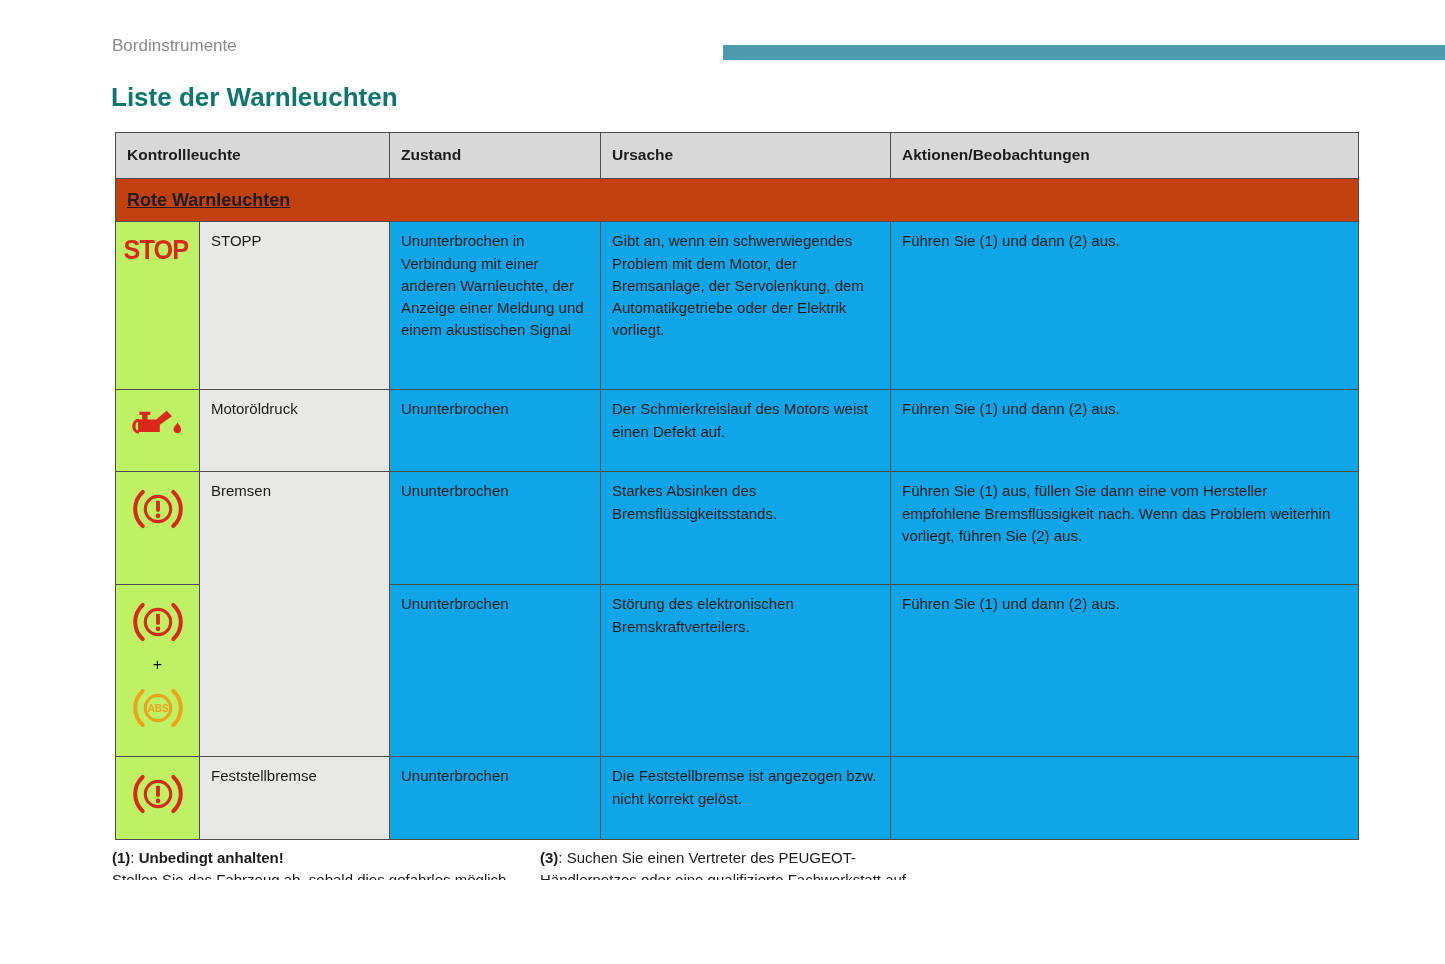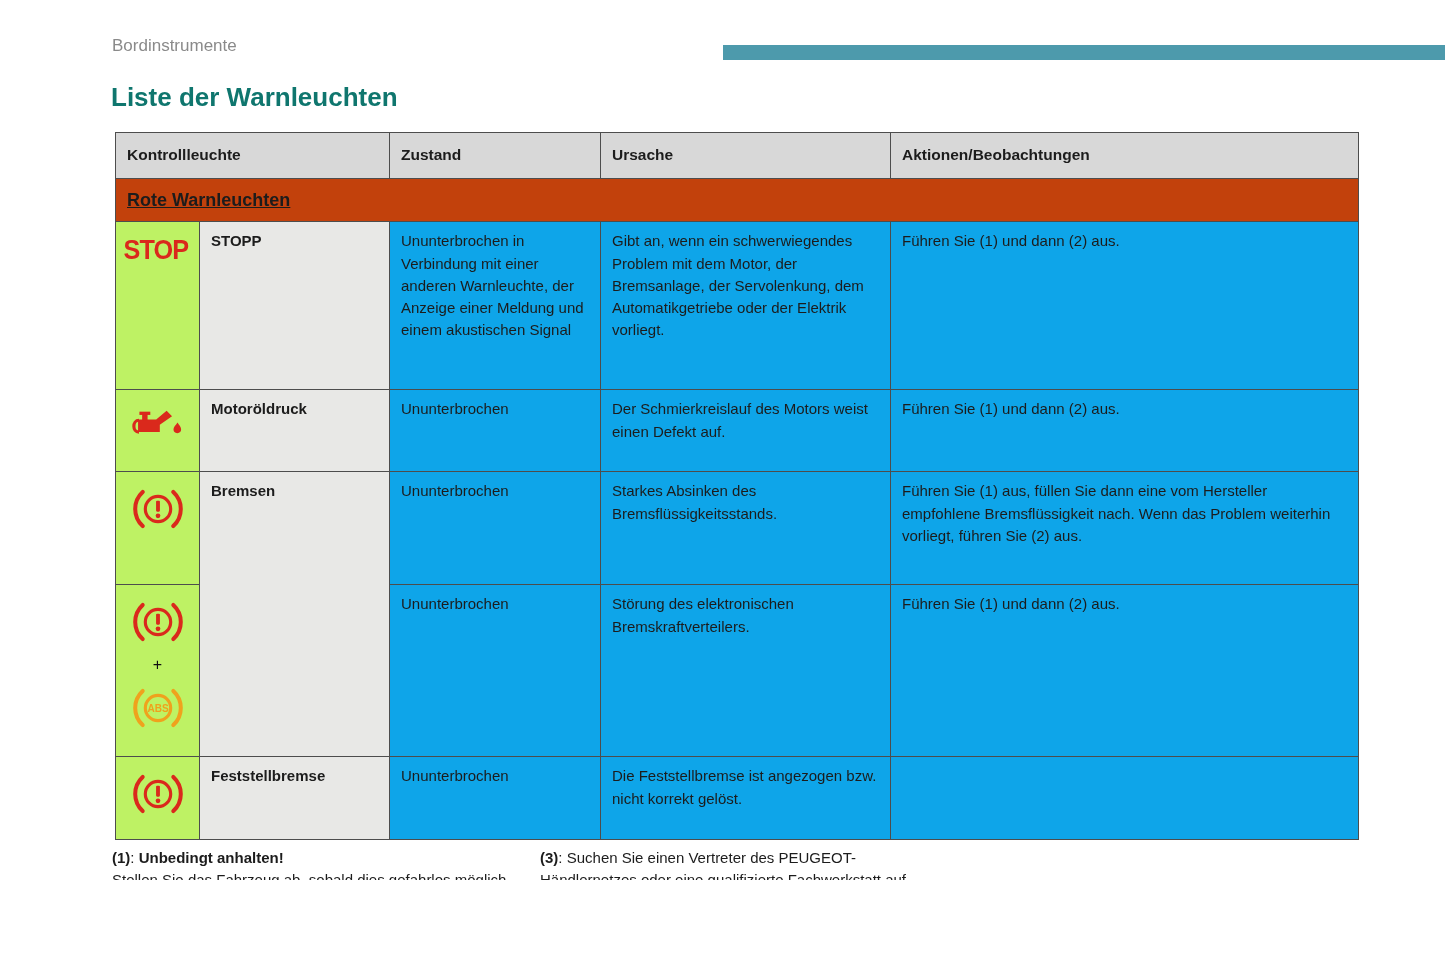--- a/index.html
+++ b/index.html
@@ -18,21 +18,21 @@
   .warning-table th,.warning-table td{
     border:1px solid #4d4d4d;vertical-align:top;
     padding:8px 11px;font-size:15px;line-height:1.47;color:#1c1c1c;
   }
   .warning-table th{
     background:#d8d8d8;text-align:left;font-size:15.5px;vertical-align:middle;
     font-weight:bold;padding:6px 11px;
   }
   td.section-cell{font-weight:bold;font-size:18px;vertical-align:middle;background:#c2410c;padding-left:11px;text-decoration:underline;}
   td.icon-cell{background:#bef264;padding:14px 4px 0 4px;}
-  td.name-cell{background:#e8e8e6;font-weight:bold;}
+  td.name-cell{background:#e8e8e6;font-weight:normal;}
   td.state-cell,td.cause-cell,td.actions-cell{background:#0ea5e9;}
 
   .stop-text{
     display:inline-block;font-weight:bold;font-size:28px;line-height:1;
     letter-spacing:-1px;transform:scaleX(0.9);transform-origin:center top;
   }
   .icon-stack{display:flex;flex-direction:column;align-items:center;gap:12px;}
   .plus-sign{font-size:16px;color:#111;line-height:1;}
   .icon svg{display:block;margin:0 auto;}
 

